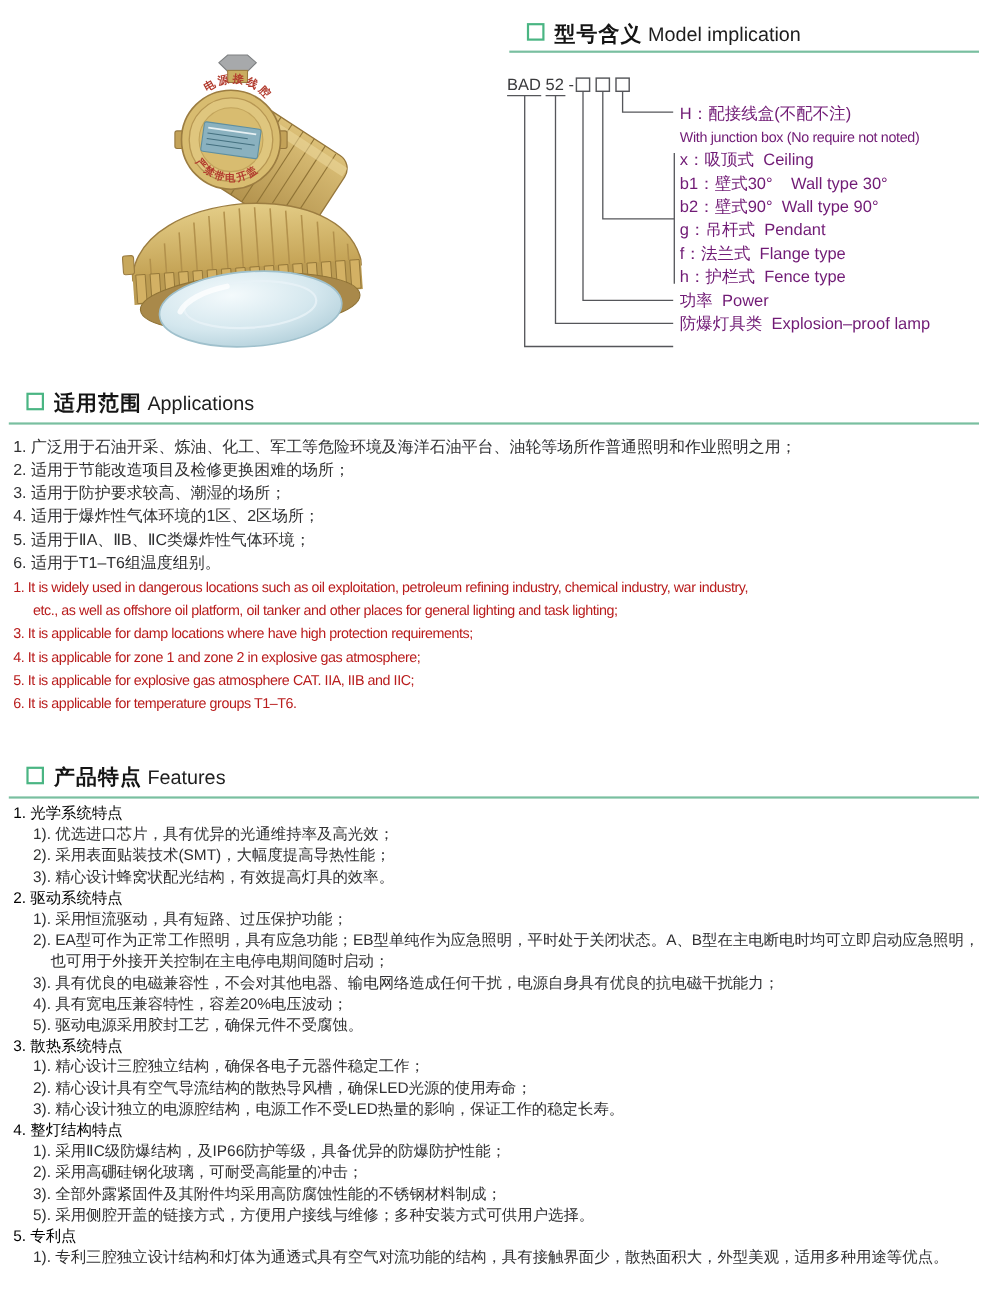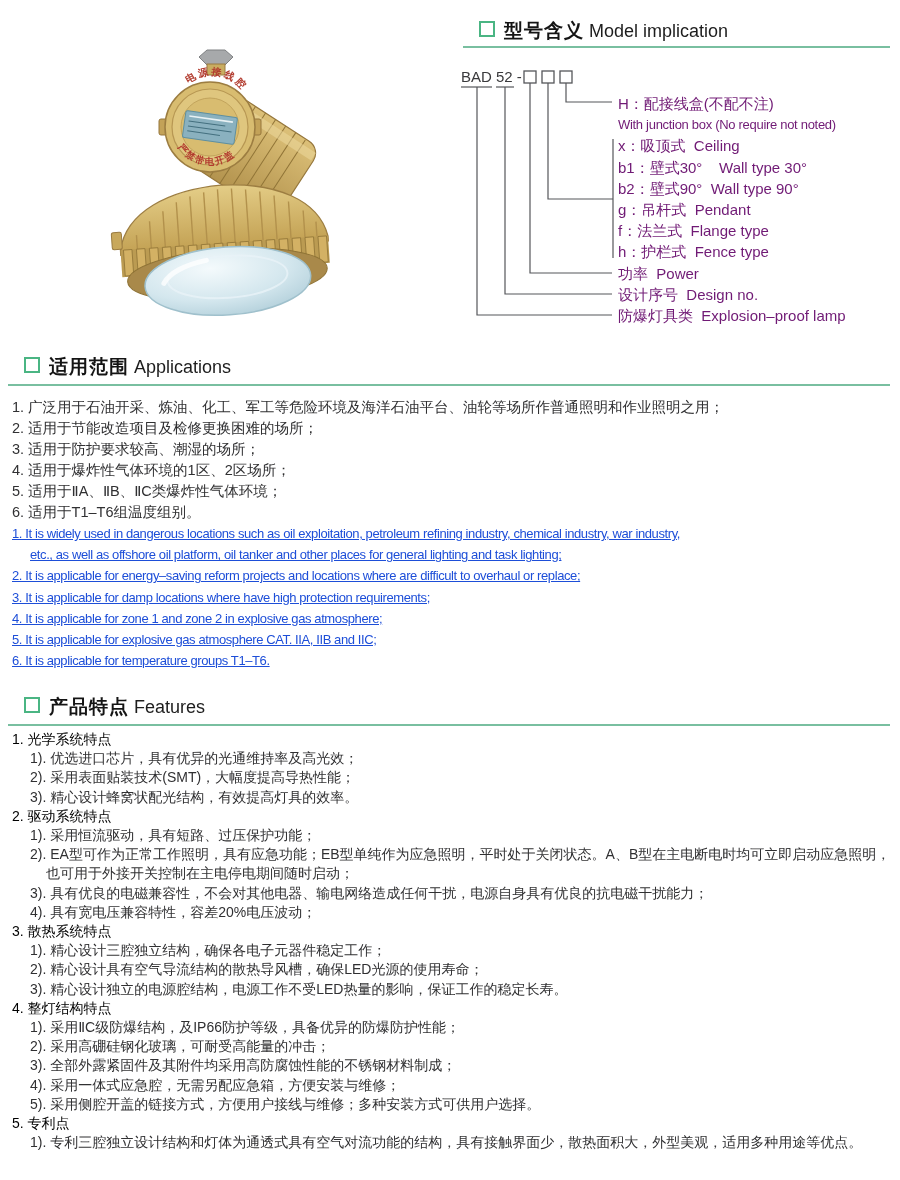--- a/index.html
+++ b/index.html
@@ -21,21 +21,21 @@
   .model-diagram-svg text{font-family:"Liberation Sans","DejaVu Sans",sans-serif;
       font-size:15px;fill:#3a3a3c;}
   .model-labels{position:absolute;left:618px;top:93px;}
   .mrow{height:21.2px;line-height:21.2px;font-size:15px;white-space:pre;color:#701a75;}
   .mrow.lat{font-size:13px;letter-spacing:-0.3px;}
 
   
   .app-zh{position:absolute;left:12px;top:397px;font-size:14.5px;}
   .app-zh .row{height:21px;line-height:21px;white-space:pre;color:#303032;}
   .app-en{position:absolute;left:12px;top:523px;font-size:13px;letter-spacing:-0.4px;}
-  .app-en .row{line-height:21.2px;white-space:pre;padding-left:18px;text-indent:-18px;color:#1d4ed8;text-decoration:underline;}
+  .app-en .row{line-height:21.2px;white-space:pre;padding-left:18px;text-indent:-18px;color:#b91c1c;}
 
   
   .features{position:absolute;left:12px;top:730px;width:886px;font-size:14px;}
   .fgroup-title{line-height:19.2px;white-space:pre;color:#000000;}
   .fitem{line-height:19.2px;white-space:pre;padding-left:34px;text-indent:-16px;color:#303032;}
 
   
   .lamp{position:absolute;left:95px;top:35px;width:290px;height:310px;}
   .lamp text{font-family:"Liberation Sans","DejaVu Sans",sans-serif;}
 </style>
@@ -178,21 +178,20 @@
     <div class="mrow lat">With junction box (No require not noted)</div>
     <div>
         <div class="mrow">x：吸顶式  Ceiling</div>
         <div class="mrow">b1：壁式30°    Wall type 30°</div>
         <div class="mrow">b2：壁式90°  Wall type 90°</div>
         <div class="mrow">g：吊杆式  Pendant</div>
         <div class="mrow">f：法兰式  Flange type</div>
         <div class="mrow">h：护栏式  Fence type</div>
       </div>
     <div class="mrow">功率  Power</div>
-    <div class="mrow">设计序号  Design no.</div>
     <div class="mrow">防爆灯具类  Explosion–proof lamp</div>
   </div>
 
   <div class="sec-head" style="left:8px;top:354px;">
     <span class="sq"></span><span class="zh">适用范围</span><span class="en">Applications</span>
   </div>
   <div class="rule" style="left:8px;top:384px;width:882px;"></div>
 
   <div class="app-zh">
 
@@ -200,21 +199,20 @@
       <div class="row">2. 适用于节能改造项目及检修更换困难的场所；</div>
       <div class="row">3. 适用于防护要求较高、潮湿的场所；</div>
       <div class="row">4. 适用于爆炸性气体环境的1区、2区场所；</div>
       <div class="row">5. 适用于ⅡA、ⅡB、ⅡC类爆炸性气体环境；</div>
       <div class="row">6. 适用于T1–T6组温度组别。</div>
     </div>
   <div class="app-en">
 
   <div class="row">1. It is widely used in dangerous locations such as oil exploitation, petroleum refining industry, chemical industry, war industry,
 etc., as well as offshore oil platform, oil tanker and other places for general lighting and task lighting;</div>
-      <div class="row">2. It is applicable for energy–saving reform projects and locations where are difficult to overhaul or replace;</div>
       <div class="row">3. It is applicable for damp locations where have high protection requirements;</div>
       <div class="row">4. It is applicable for zone 1 and zone 2 in explosive gas atmosphere;</div>
       <div class="row">5. It is applicable for explosive gas atmosphere CAT. IIA, IIB and IIC;</div>
       <div class="row">6. It is applicable for temperature groups T1–T6.</div>
     </div>
 
   <div class="sec-head" style="left:8px;top:694px;">
     <span class="sq"></span><span class="zh">产品特点</span><span class="en">Features</span>
   </div>
   <div class="rule" style="left:8px;top:724px;width:882px;"></div>
@@ -233,41 +231,41 @@
 
       <div>
         <div class="fgroup-title">2. 驱动系统特点</div>
         <div>
 
         <div class="fitem">1). 采用恒流驱动，具有短路、过压保护功能；</div>
           <div class="fitem">2). EA型可作为正常工作照明，具有应急功能；EB型单纯作为应急照明，平时处于关闭状态。A、B型在主电断电时均可立即启动应急照明，
 也可用于外接开关控制在主电停电期间随时启动；</div>
           <div class="fitem">3). 具有优良的电磁兼容性，不会对其他电器、输电网络造成任何干扰，电源自身具有优良的抗电磁干扰能力；</div>
           <div class="fitem">4). 具有宽电压兼容特性，容差20%电压波动；</div>
+          <div class="fitem">5). 驱动电源采用胶封工艺，确保元件不受腐蚀。</div>
         </div>
       </div>
 
       <div>
         <div class="fgroup-title">3. 散热系统特点</div>
         <div>
 
         <div class="fitem">1). 精心设计三腔独立结构，确保各电子元器件稳定工作；</div>
           <div class="fitem">2). 精心设计具有空气导流结构的散热导风槽，确保LED光源的使用寿命；</div>
           <div class="fitem">3). 精心设计独立的电源腔结构，电源工作不受LED热量的影响，保证工作的稳定长寿。</div>
         </div>
       </div>
 
       <div>
         <div class="fgroup-title">4. 整灯结构特点</div>
         <div>
 
         <div class="fitem">1). 采用ⅡC级防爆结构，及IP66防护等级，具备优异的防爆防护性能；</div>
           <div class="fitem">2). 采用高硼硅钢化玻璃，可耐受高能量的冲击；</div>
           <div class="fitem">3). 全部外露紧固件及其附件均采用高防腐蚀性能的不锈钢材料制成；</div>
-          <div class="fitem">4). 采用一体式应急腔，无需另配应急箱，方便安装与维修；</div>
           <div class="fitem">5). 采用侧腔开盖的链接方式，方便用户接线与维修；多种安装方式可供用户选择。</div>
         </div>
       </div>
 
       <div>
         <div class="fgroup-title">5. 专利点</div>
         <div>
 
         <div class="fitem">1). 专利三腔独立设计结构和灯体为通透式具有空气对流功能的结构，具有接触界面少，散热面积大，外型美观，适用多种用途等优点。</div>
         </div>

